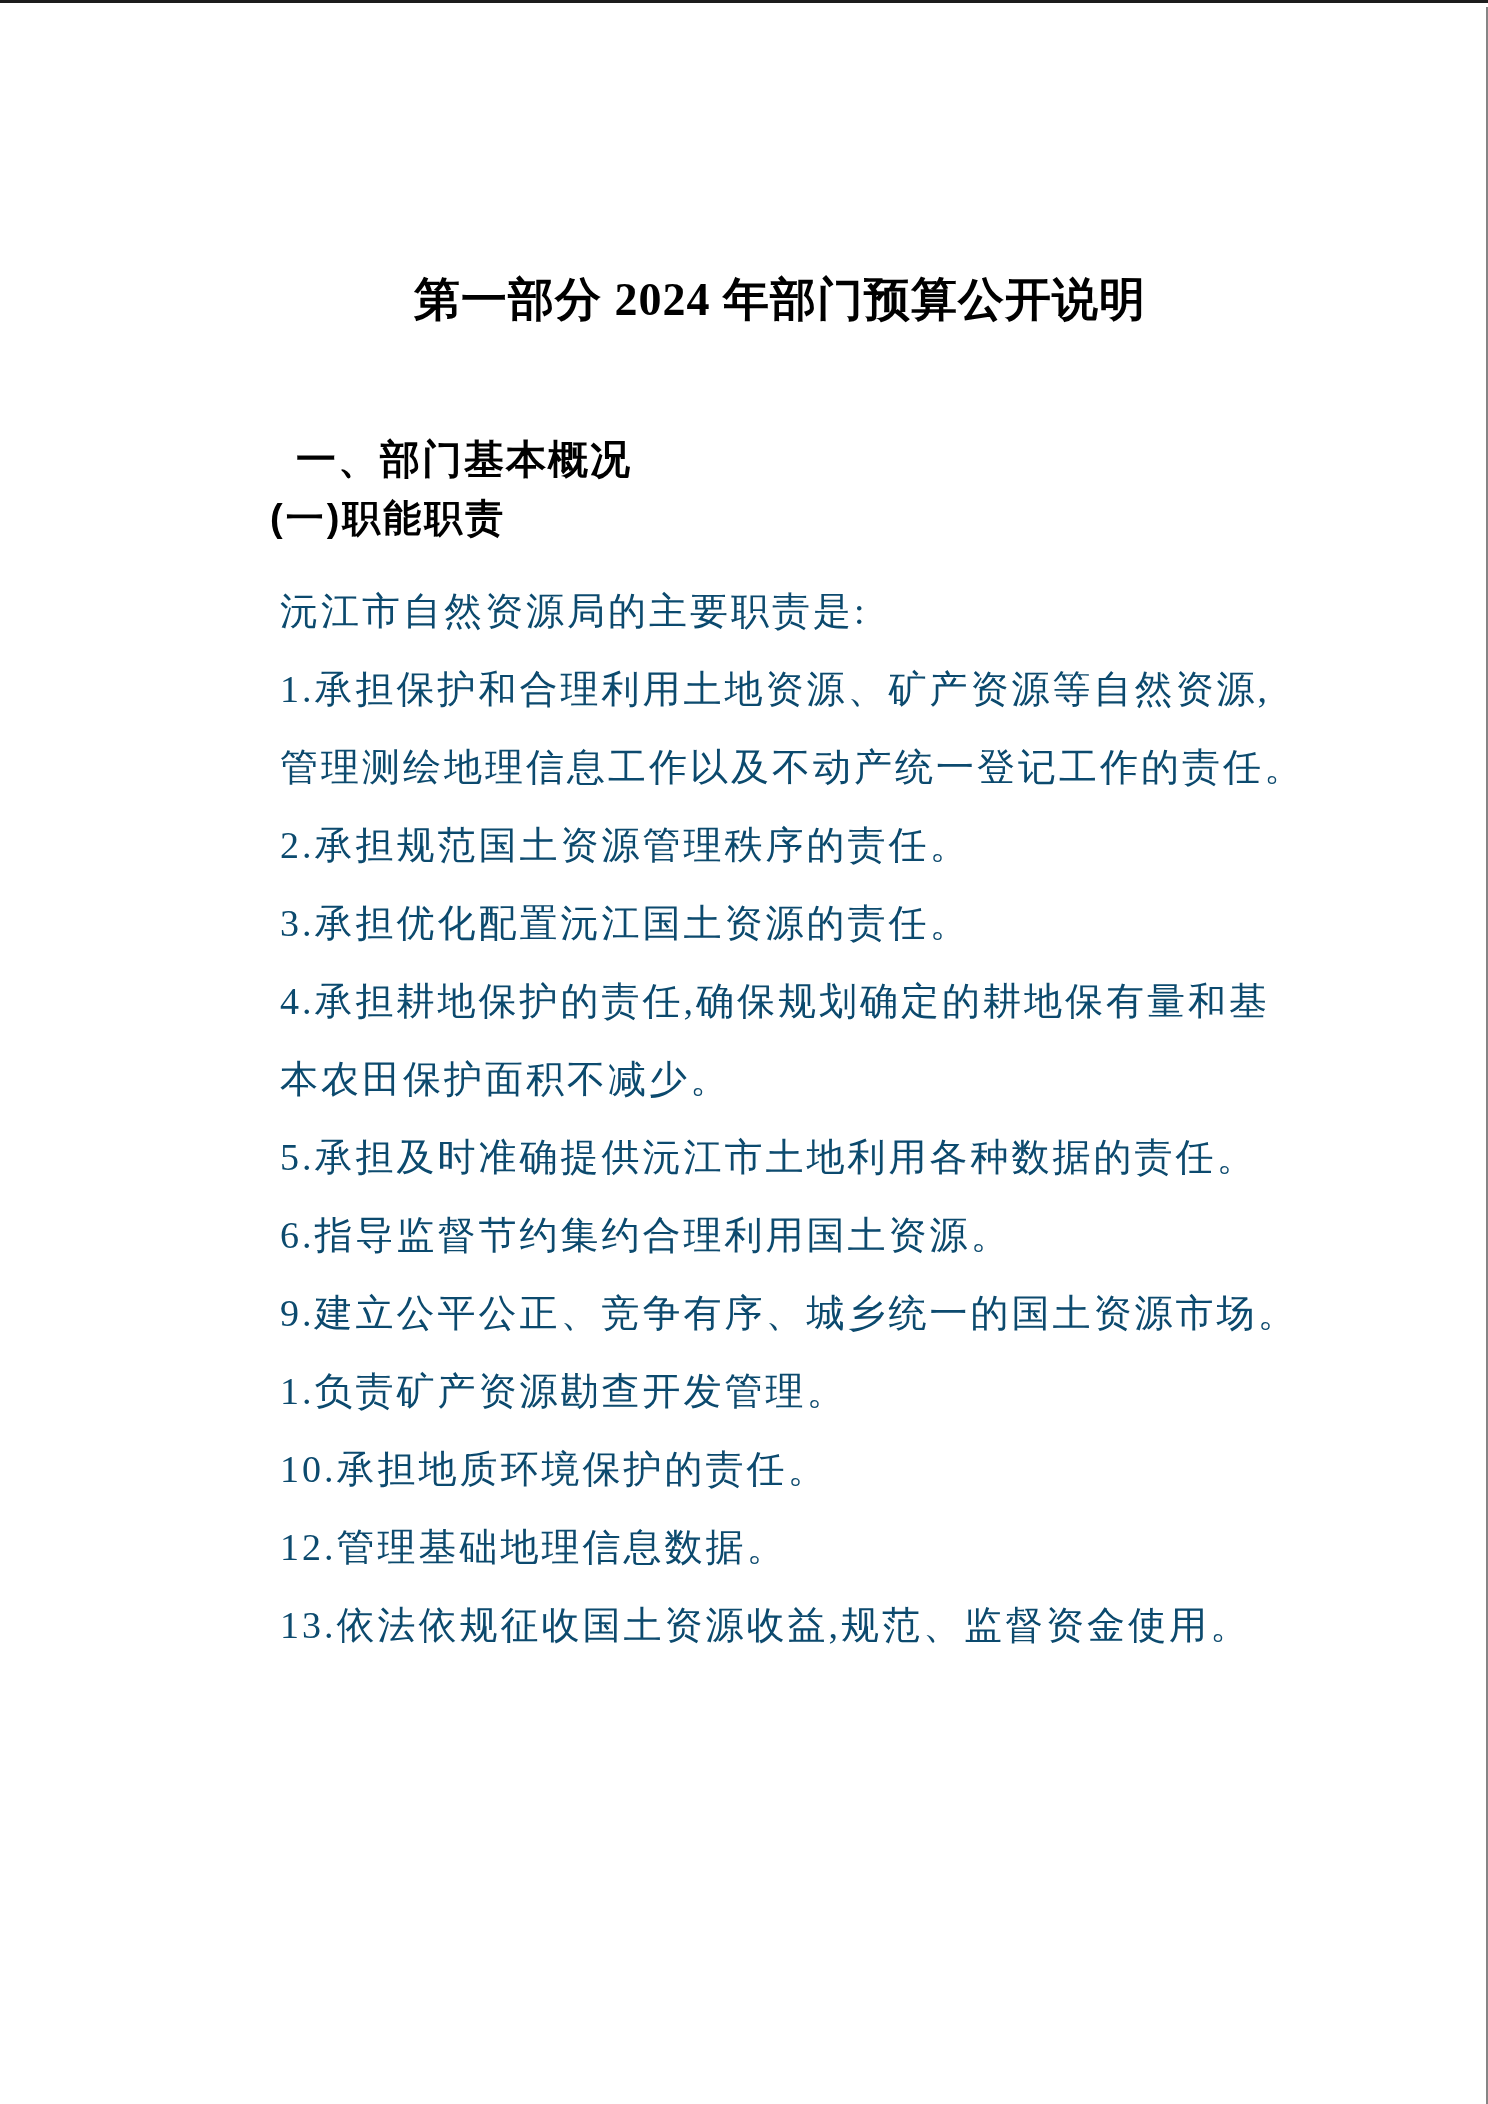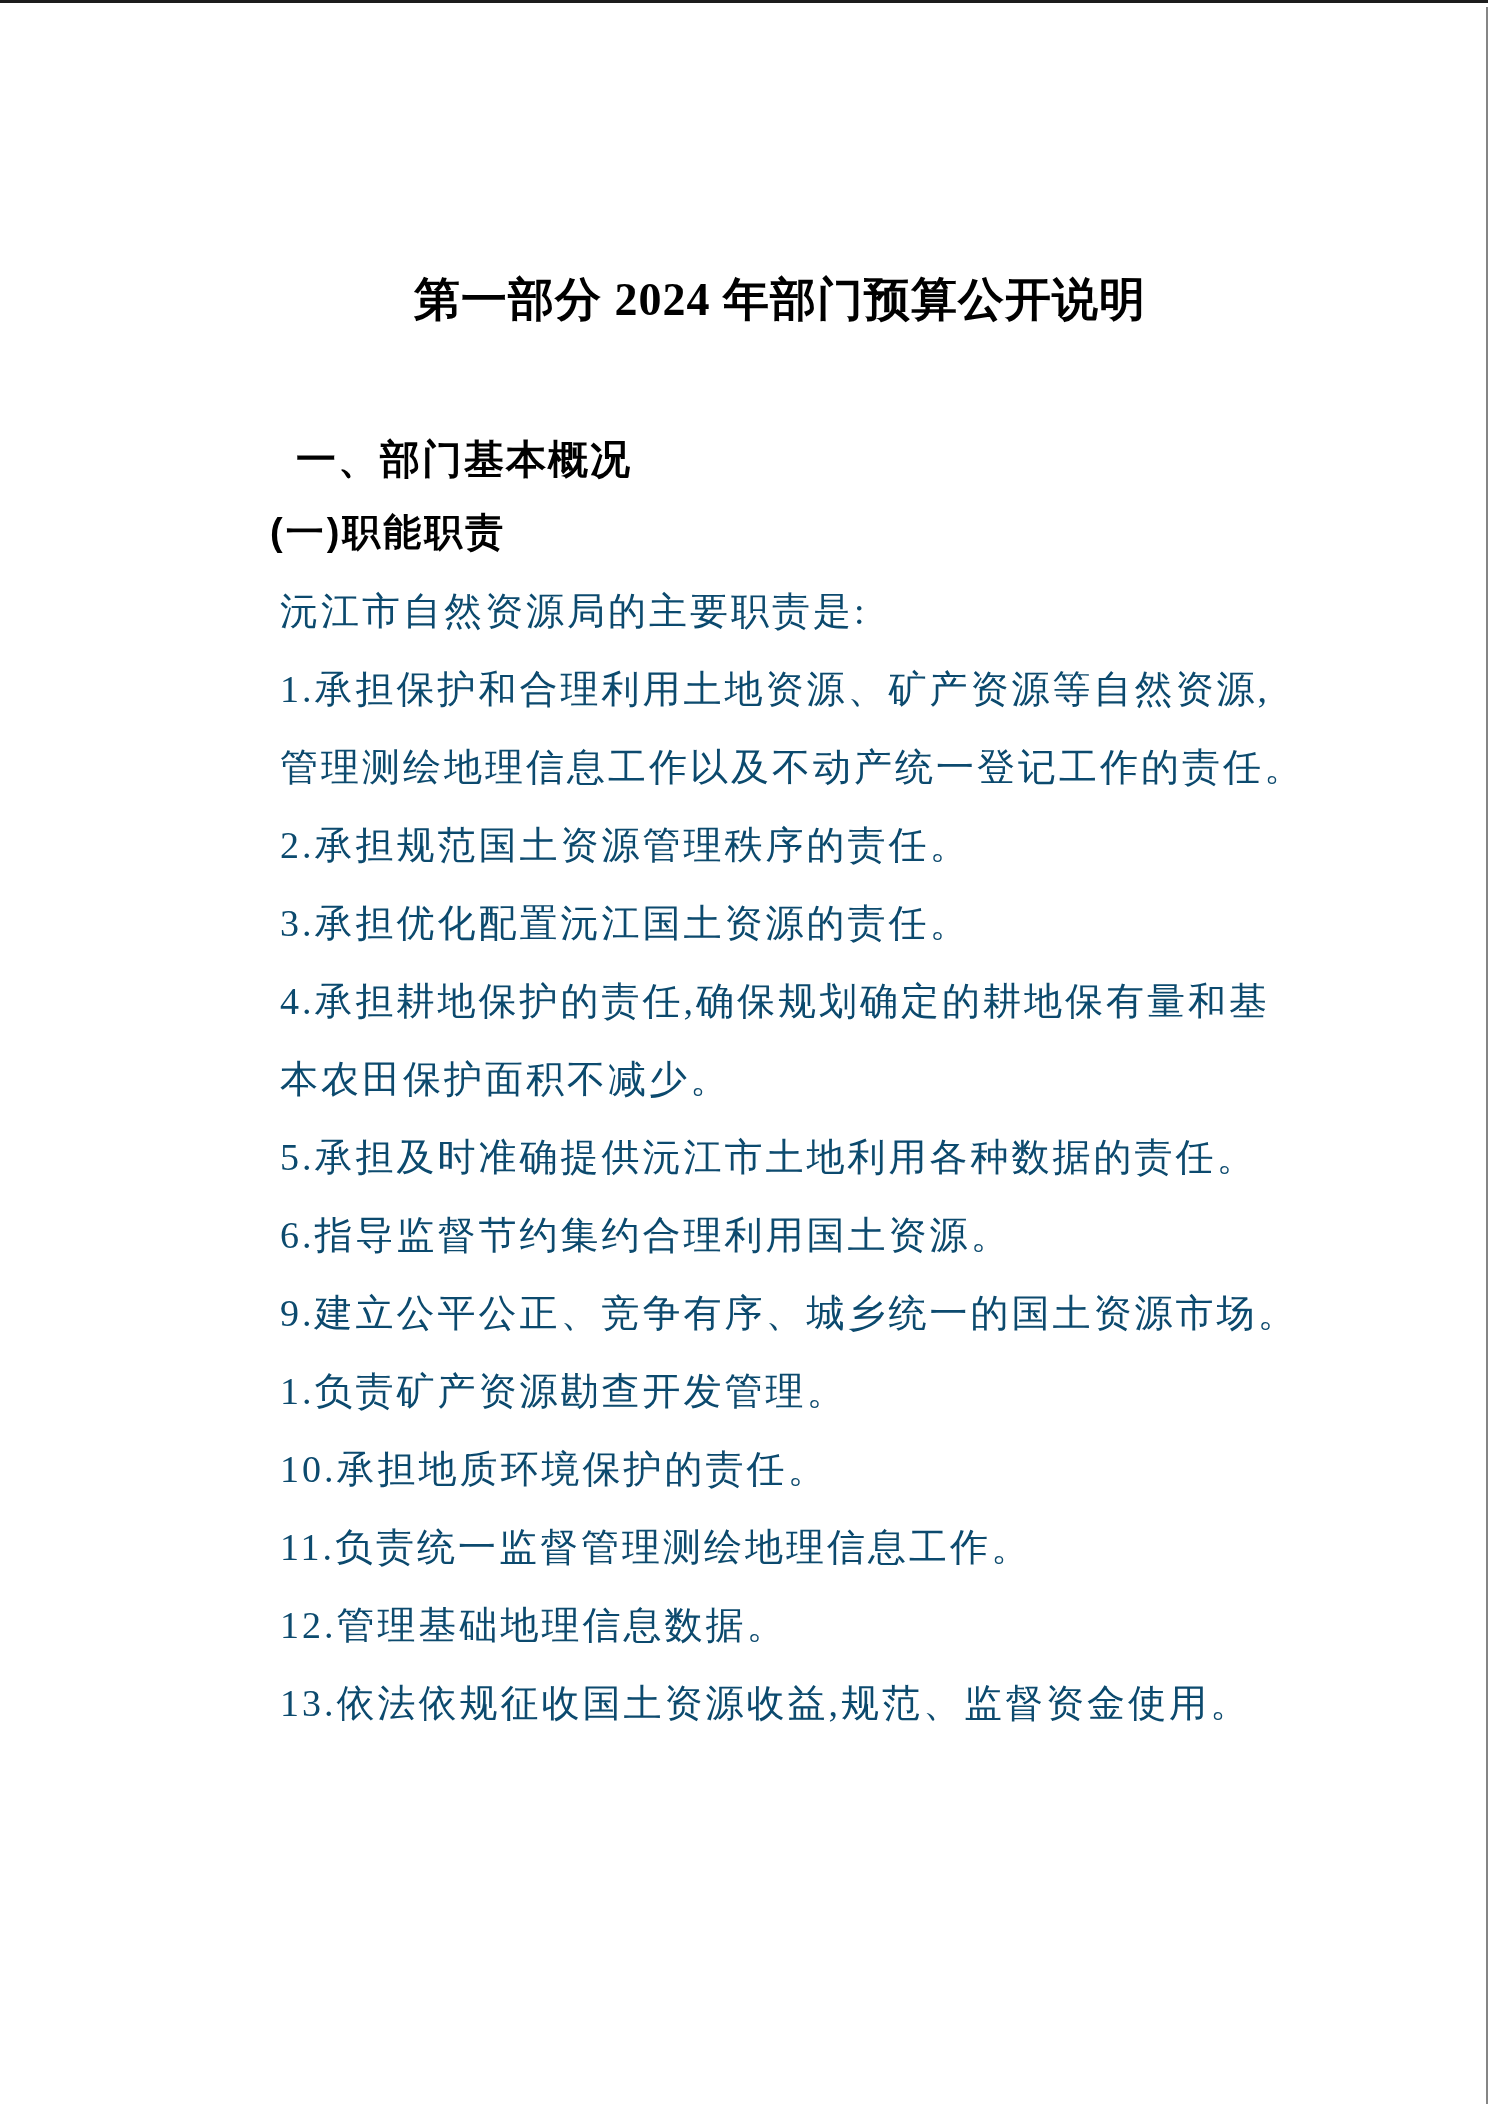--- a/index.html
+++ b/index.html
@@ -48,21 +48,21 @@
     font-family: "Liberation Sans", sans-serif;
     font-weight: bold;
     font-size: 40px;
     line-height: 46px;
     letter-spacing: 2px;
     white-space: nowrap;
     margin-left: 16px;
   }
   .heading-2 {
     position: absolute;
-    top: 509px; left: 270px;
+    top: 495px; left: 270px;
     font-family: "Liberation Sans", sans-serif;
     font-weight: bold;
     font-size: 38px;
     line-height: 46px;
     letter-spacing: 3px;
     white-space: nowrap;
   }
   .body-text {
     position: absolute;
     top: 572px; left: 280px;
@@ -97,17 +97,16 @@
       <div class="text-line">管理测绘地理信息工作以及不动产统一登记工作的责任。</div>
       <div class="text-line">2.承担规范国土资源管理秩序的责任。</div>
       <div class="text-line">3.承担优化配置沅江国土资源的责任。</div>
       <div class="text-line">4.承担耕地保护的责任,确保规划确定的耕地保有量和基</div>
       <div class="text-line">本农田保护面积不减少。</div>
       <div class="text-line">5.承担及时准确提供沅江市土地利用各种数据的责任。</div>
       <div class="text-line">6.指导监督节约集约合理利用国土资源。</div>
       <div class="text-line">9.建立公平公正、竞争有序、城乡统一的国土资源市场。</div>
       <div class="text-line">1.负责矿产资源勘查开发管理。</div>
       <div class="text-line">10.承担地质环境保护的责任。</div>
-      <div class="text-line">11.负责统一监督管理测绘地理信息工作。</div>
       <div class="text-line">12.管理基础地理信息数据。</div>
       <div class="text-line">13.依法依规征收国土资源收益,规范、监督资金使用。</div>
     </div>
 </div>
 
 </body></html>

